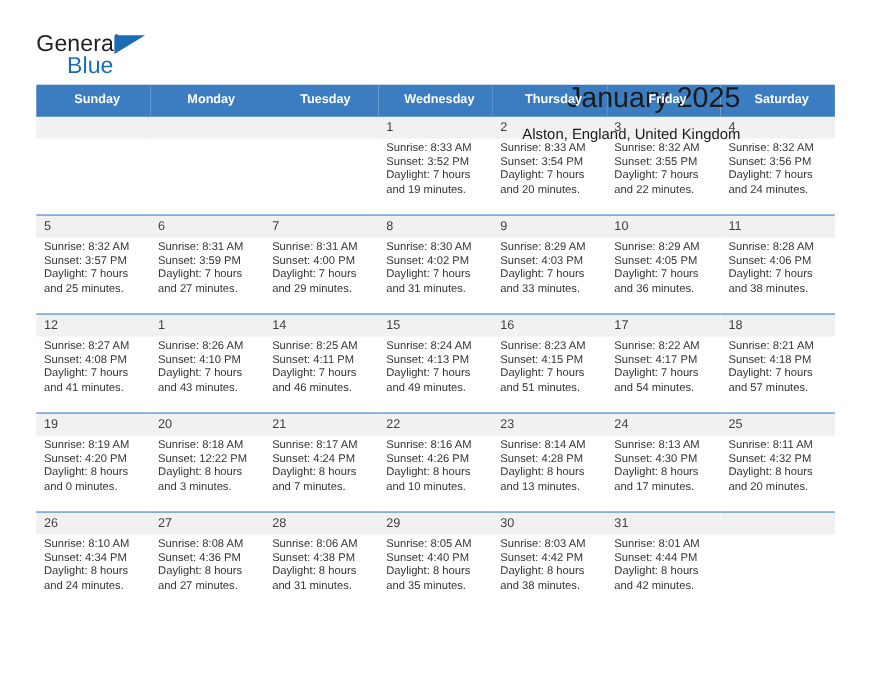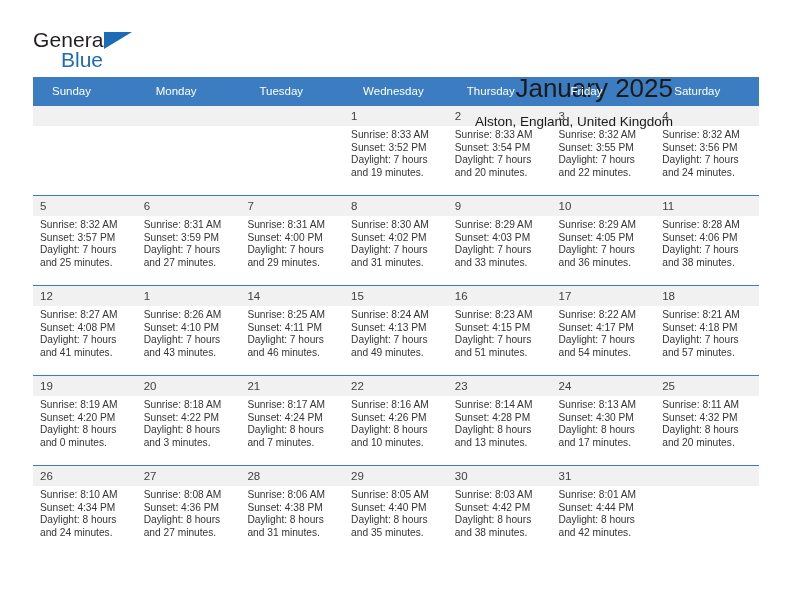--- a/index.html
+++ b/index.html
@@ -86,24 +86,24 @@
   
   .calendar {
     width: 726px;
     border-collapse: collapse;
     table-layout: fixed;
     margin-top: 3px;
   }
   .calendar th {
     background: #3b7dc0;
     color: #ffffff;
-    font-weight: normal;
+    font-weight: bold;
     font-size: 11.5px;
-    text-align: left;
-    padding: 5px 0 5px 19px;
+    text-align: center;
+    padding: 5px 0 5px 7px;
     height: 18px;
     border: none;
   }
   .calendar td {
     vertical-align: top;
     padding: 0;
     border: none;
     border-top: 1px solid #3b7dc0;
     height: 89px;
     width: 103.71px;
@@ -392,21 +392,21 @@
                 <div>Daylight: 8 hours</div>
                 <div>and 0 minutes.</div>
               </div>
             </div>
           </td>
           <td>
             <div class="cell-inner">
               <div class="daynum">20</div>
               <div class="lines">
                 <div>Sunrise: 8:18 AM</div>
-                <div>Sunset: 4:22 PM</div>
+                <div>Sunset: 12:22 PM</div>
                 <div>Daylight: 8 hours</div>
                 <div>and 3 minutes.</div>
               </div>
             </div>
           </td>
           <td>
             <div class="cell-inner">
               <div class="daynum">21</div>
               <div class="lines">
                 <div>Sunrise: 8:17 AM</div>

